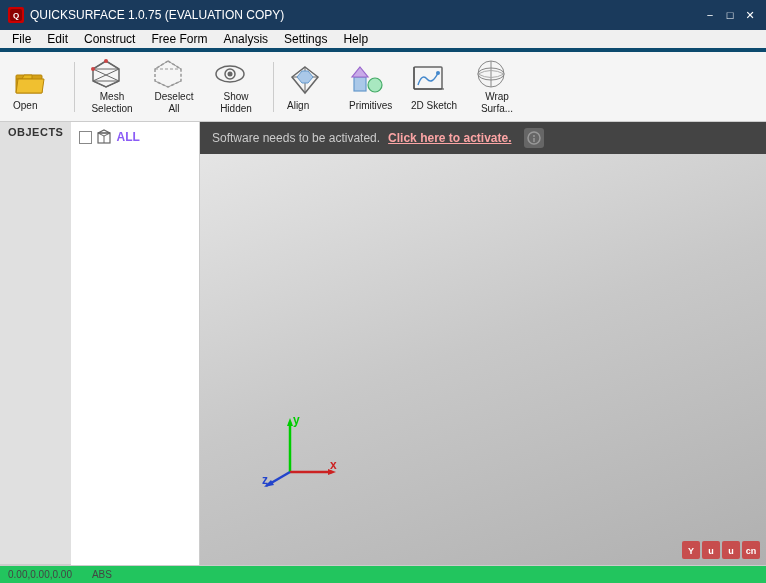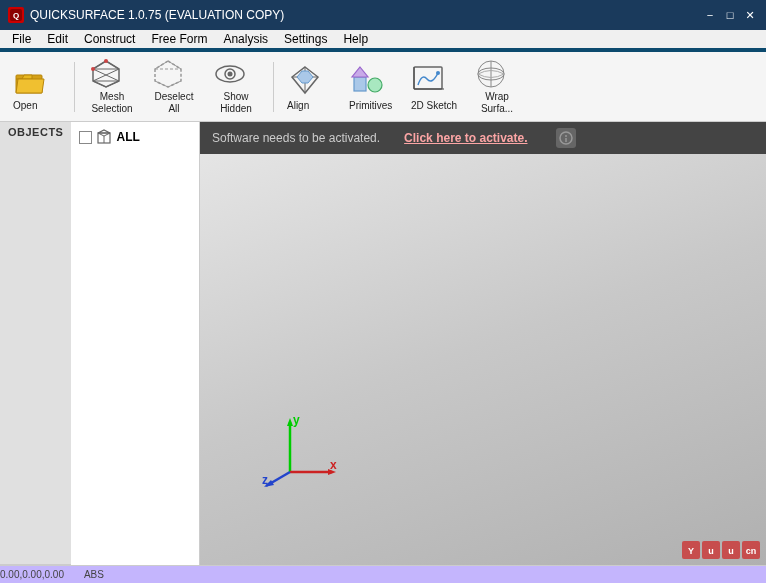--- a/index.html
+++ b/index.html
@@ -171,21 +171,21 @@
       flex-shrink: 0;
     }
     .obj-icon {
       width: 16px;
       height: 16px;
       flex-shrink: 0;
     }
     .obj-label {
       font-size: 12px;
       font-weight: bold;
-      color: #000000;
+      color: #8b5cf6;
     }
 
     
     #viewport {
       flex: 1;
       position: relative;
       background: linear-gradient(160deg, #e8e8e8 0%, #c8c8c8 50%, #b0b0b0 100%);
       overflow: hidden;
     }
 
@@ -193,21 +193,21 @@
     #activation-banner {
       position: absolute;
       top: 0;
       left: 0;
       right: 0;
       height: 32px;
       background: #444;
       display: flex;
       align-items: center;
       padding: 0 12px;
-      gap: 24px;
+      gap: 8px;
       z-index: 10;
     }
     #activation-text {
       color: #ccc;
       font-size: 12px;
     }
     #activation-link {
       color: #fca5a5;
       font-size: 12px;
       font-weight: bold;
@@ -241,25 +241,25 @@
       right: 4px;
       display: flex;
       gap: 2px;
       align-items: center;
     }
 
     
     #status-bar {
       width: 100%;
       height: 18px;
-      background: #c4b5fd;
+      background: #22c55e;
       border-top: 1px solid #ccc;
       display: flex;
       align-items: center;
-      padding: 0 0;
+      padding: 0 8px;
       font-size: 10px;
       color: #444;
       gap: 20px;
     }
   </style>
 </head>
 <body>
 
 <div id="title-bar">
   <div id="title-bar-left">

